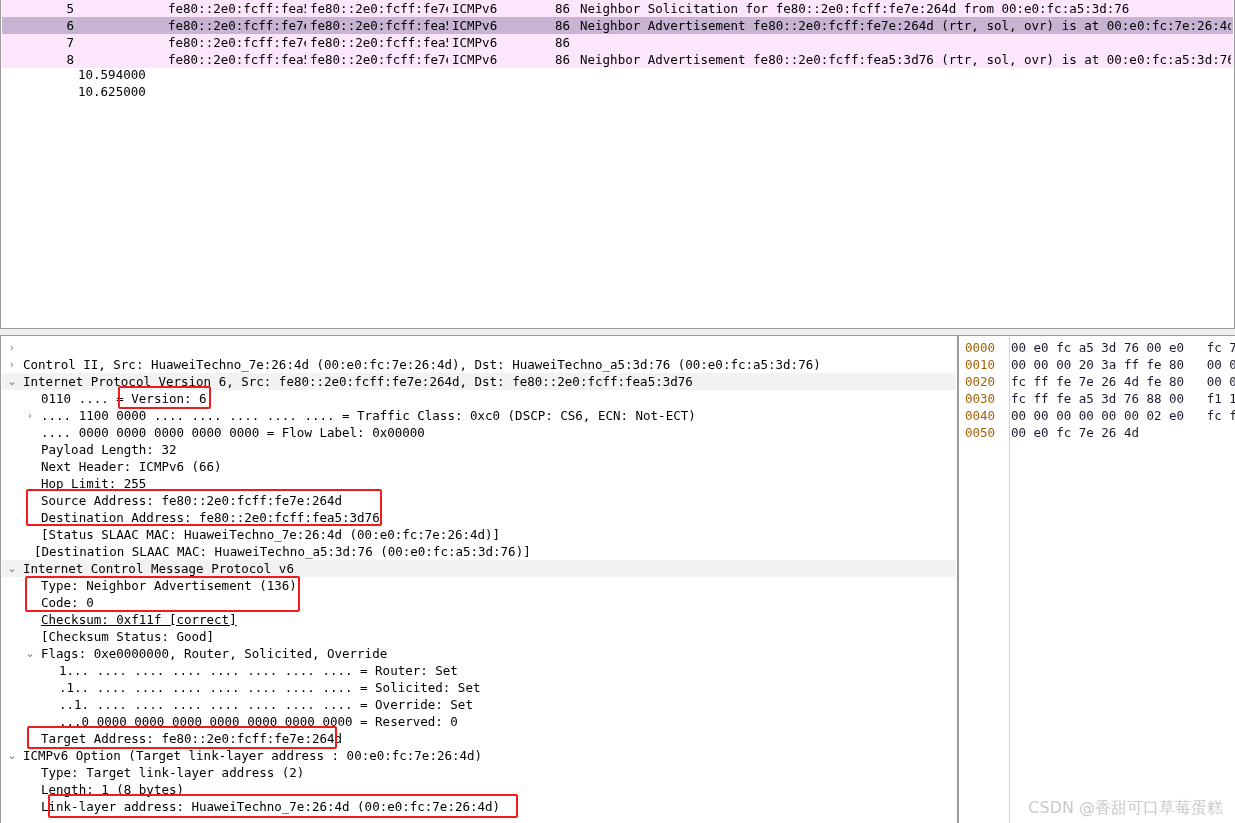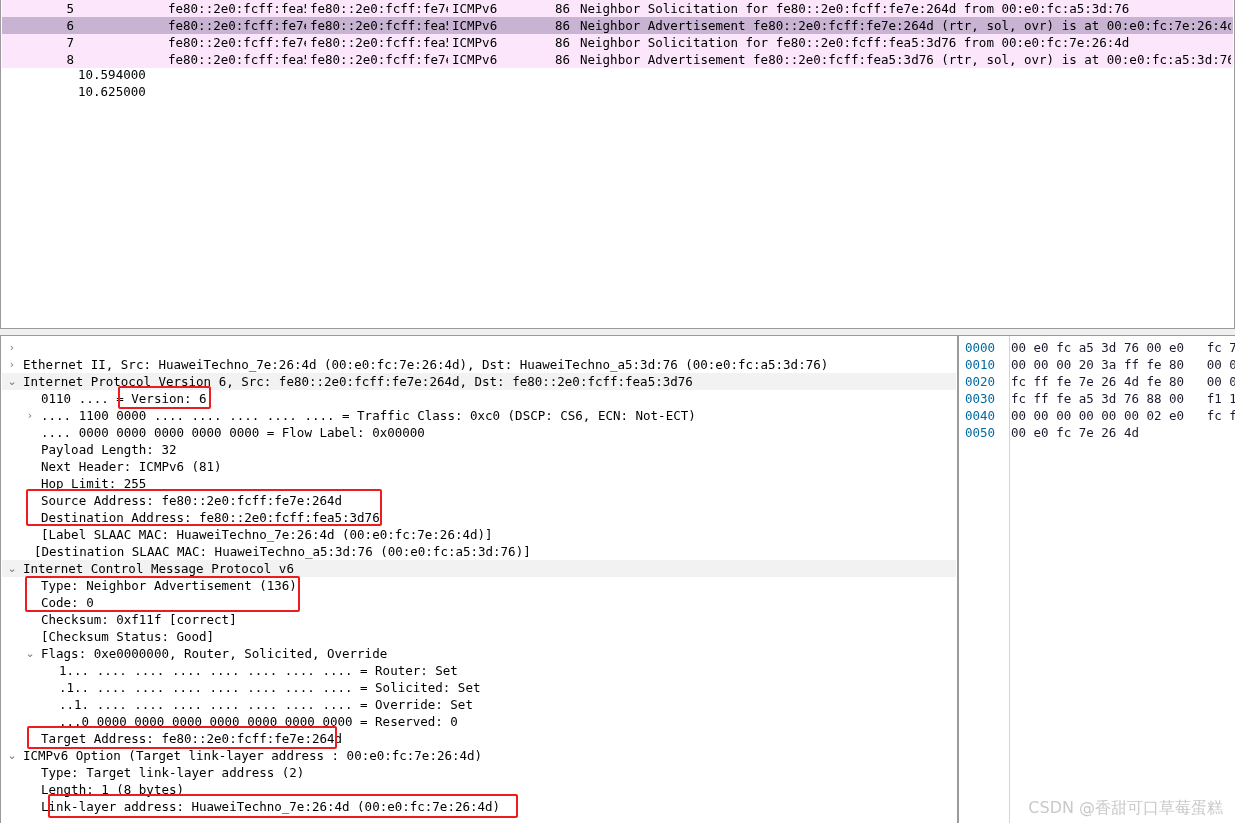--- a/index.html
+++ b/index.html
@@ -136,21 +136,21 @@
   .hex-row {
     height: 17px;
     line-height: 17px;
     white-space: pre;
     font-size: 12.5px;
   }
   .hex-off {
     display: inline-block;
     width: 44px;
     padding-left: 6px;
-    color: #0369a1;
+    color: #a16207;
     box-sizing: border-box;
   }
   .hex-sep {
     position: absolute;
     left: 50px;
     top: 0;
     bottom: 0;
     width: 1px;
     background: #d4d4d4;
   }
@@ -207,21 +207,20 @@
           <span class="c-len">86</span>
           <span class="c-info">Neighbor Advertisement fe80::2e0:fcff:fe7e:264d (rtr, sol, ovr) is at 00:e0:fc:7e:26:4d</span>
         </div>
         <div class="pl-row even">
           <span class="c-no">7</span>
           <span class="c-time">10.594000</span>
           <span class="c-src">fe80::2e0:fcff:fe7e…</span>
           <span class="c-dst">fe80::2e0:fcff:fea5…</span>
           <span class="c-proto">ICMPv6</span>
           <span class="c-len">86</span>
-          <span class="c-info">Neighbor Solicitation for fe80::2e0:fcff:fea5:3d76 from 00:e0:fc:7e:26:4d</span>
         </div>
         <div class="pl-row odd">
           <span class="c-no">8</span>
           <span class="c-time">10.625000</span>
           <span class="c-src">fe80::2e0:fcff:fea5…</span>
           <span class="c-dst">fe80::2e0:fcff:fe7e…</span>
           <span class="c-proto">ICMPv6</span>
           <span class="c-len">86</span>
           <span class="c-info">Neighbor Advertisement fe80::2e0:fcff:fea5:3d76 (rtr, sol, ovr) is at 00:e0:fc:a5:3d:76</span>
         </div>
@@ -230,69 +229,69 @@
 
   <div class="pane-divider"></div>
 
   <div class="detail-pane">
     <div class="dt-rows" id="dt-rows">
         <div class="dt-row">
           <span class="dt-arrow" style="left: 4px;">›</span>
         </div>
         <div class="dt-row">
           <span class="dt-arrow" style="left: 4px;">›</span>
-          <span class="dt-text" style="left: 21px;">Ethernet II, Src: HuaweiTechno_7e:26:4d (00:e0:fc:7e:26:4d), Dst: HuaweiTechno_a5:3d:76 (00:e0:fc:a5:3d:76)</span>
+          <span class="dt-text" style="left: 21px;">Control II, Src: HuaweiTechno_7e:26:4d (00:e0:fc:7e:26:4d), Dst: HuaweiTechno_a5:3d:76 (00:e0:fc:a5:3d:76)</span>
         </div>
         <div class="dt-row hdr">
           <span class="dt-arrow" style="left: 4px;">⌄</span>
           <span class="dt-text" style="left: 21px;">Internet Protocol Version 6, Src: fe80::2e0:fcff:fe7e:264d, Dst: fe80::2e0:fcff:fea5:3d76</span>
         </div>
         <div class="dt-row">
           <span class="dt-text" style="left: 39px;">0110 .... = Version: 6</span>
         </div>
         <div class="dt-row">
           <span class="dt-arrow" style="left: 22px;">›</span>
           <span class="dt-text" style="left: 39px;">.... 1100 0000 .... .... .... .... .... = Traffic Class: 0xc0 (DSCP: CS6, ECN: Not-ECT)</span>
         </div>
         <div class="dt-row">
           <span class="dt-text" style="left: 39px; text-align: right;">.... 0000 0000 0000 0000 0000 = Flow Label: 0x00000</span>
         </div>
         <div class="dt-row">
           <span class="dt-text" style="left: 39px;">Payload Length: 32</span>
         </div>
         <div class="dt-row">
-          <span class="dt-text" style="left: 39px;">Next Header: ICMPv6 (81)</span>
+          <span class="dt-text" style="left: 39px;">Next Header: ICMPv6 (66)</span>
         </div>
         <div class="dt-row">
           <span class="dt-text" style="left: 39px;">Hop Limit: 255</span>
         </div>
         <div class="dt-row">
           <span class="dt-text" style="left: 39px;">Source Address: fe80::2e0:fcff:fe7e:264d</span>
         </div>
         <div class="dt-row">
           <span class="dt-text" style="left: 39px;">Destination Address: fe80::2e0:fcff:fea5:3d76</span>
         </div>
         <div class="dt-row">
-          <span class="dt-text" style="left: 39px;">[Label SLAAC MAC: HuaweiTechno_7e:26:4d (00:e0:fc:7e:26:4d)]</span>
+          <span class="dt-text" style="left: 39px;">[Status SLAAC MAC: HuaweiTechno_7e:26:4d (00:e0:fc:7e:26:4d)]</span>
         </div>
         <div class="dt-row">
           <span class="dt-text" style="left: 32px;">[Destination SLAAC MAC: HuaweiTechno_a5:3d:76 (00:e0:fc:a5:3d:76)]</span>
         </div>
         <div class="dt-row hdr">
           <span class="dt-arrow" style="left: 4px;">⌄</span>
           <span class="dt-text" style="left: 21px;">Internet Control Message Protocol v6</span>
         </div>
         <div class="dt-row">
           <span class="dt-text" style="left: 39px;">Type: Neighbor Advertisement (136)</span>
         </div>
         <div class="dt-row">
           <span class="dt-text" style="left: 39px;">Code: 0</span>
         </div>
         <div class="dt-row">
-          <span class="dt-text" style="left: 39px;">Checksum: 0xf11f [correct]</span>
+          <span class="dt-text" style="left: 39px; text-decoration: underline;">Checksum: 0xf11f [correct]</span>
         </div>
         <div class="dt-row">
           <span class="dt-text" style="left: 39px;">[Checksum Status: Good]</span>
         </div>
         <div class="dt-row">
           <span class="dt-arrow" style="left: 22px;">⌄</span>
           <span class="dt-text" style="left: 39px;">Flags: 0xe0000000, Router, Solicited, Override</span>
         </div>
         <div class="dt-row">
           <span class="dt-text" style="left: 57px;">1... .... .... .... .... .... .... .... = Router: Set</span>

